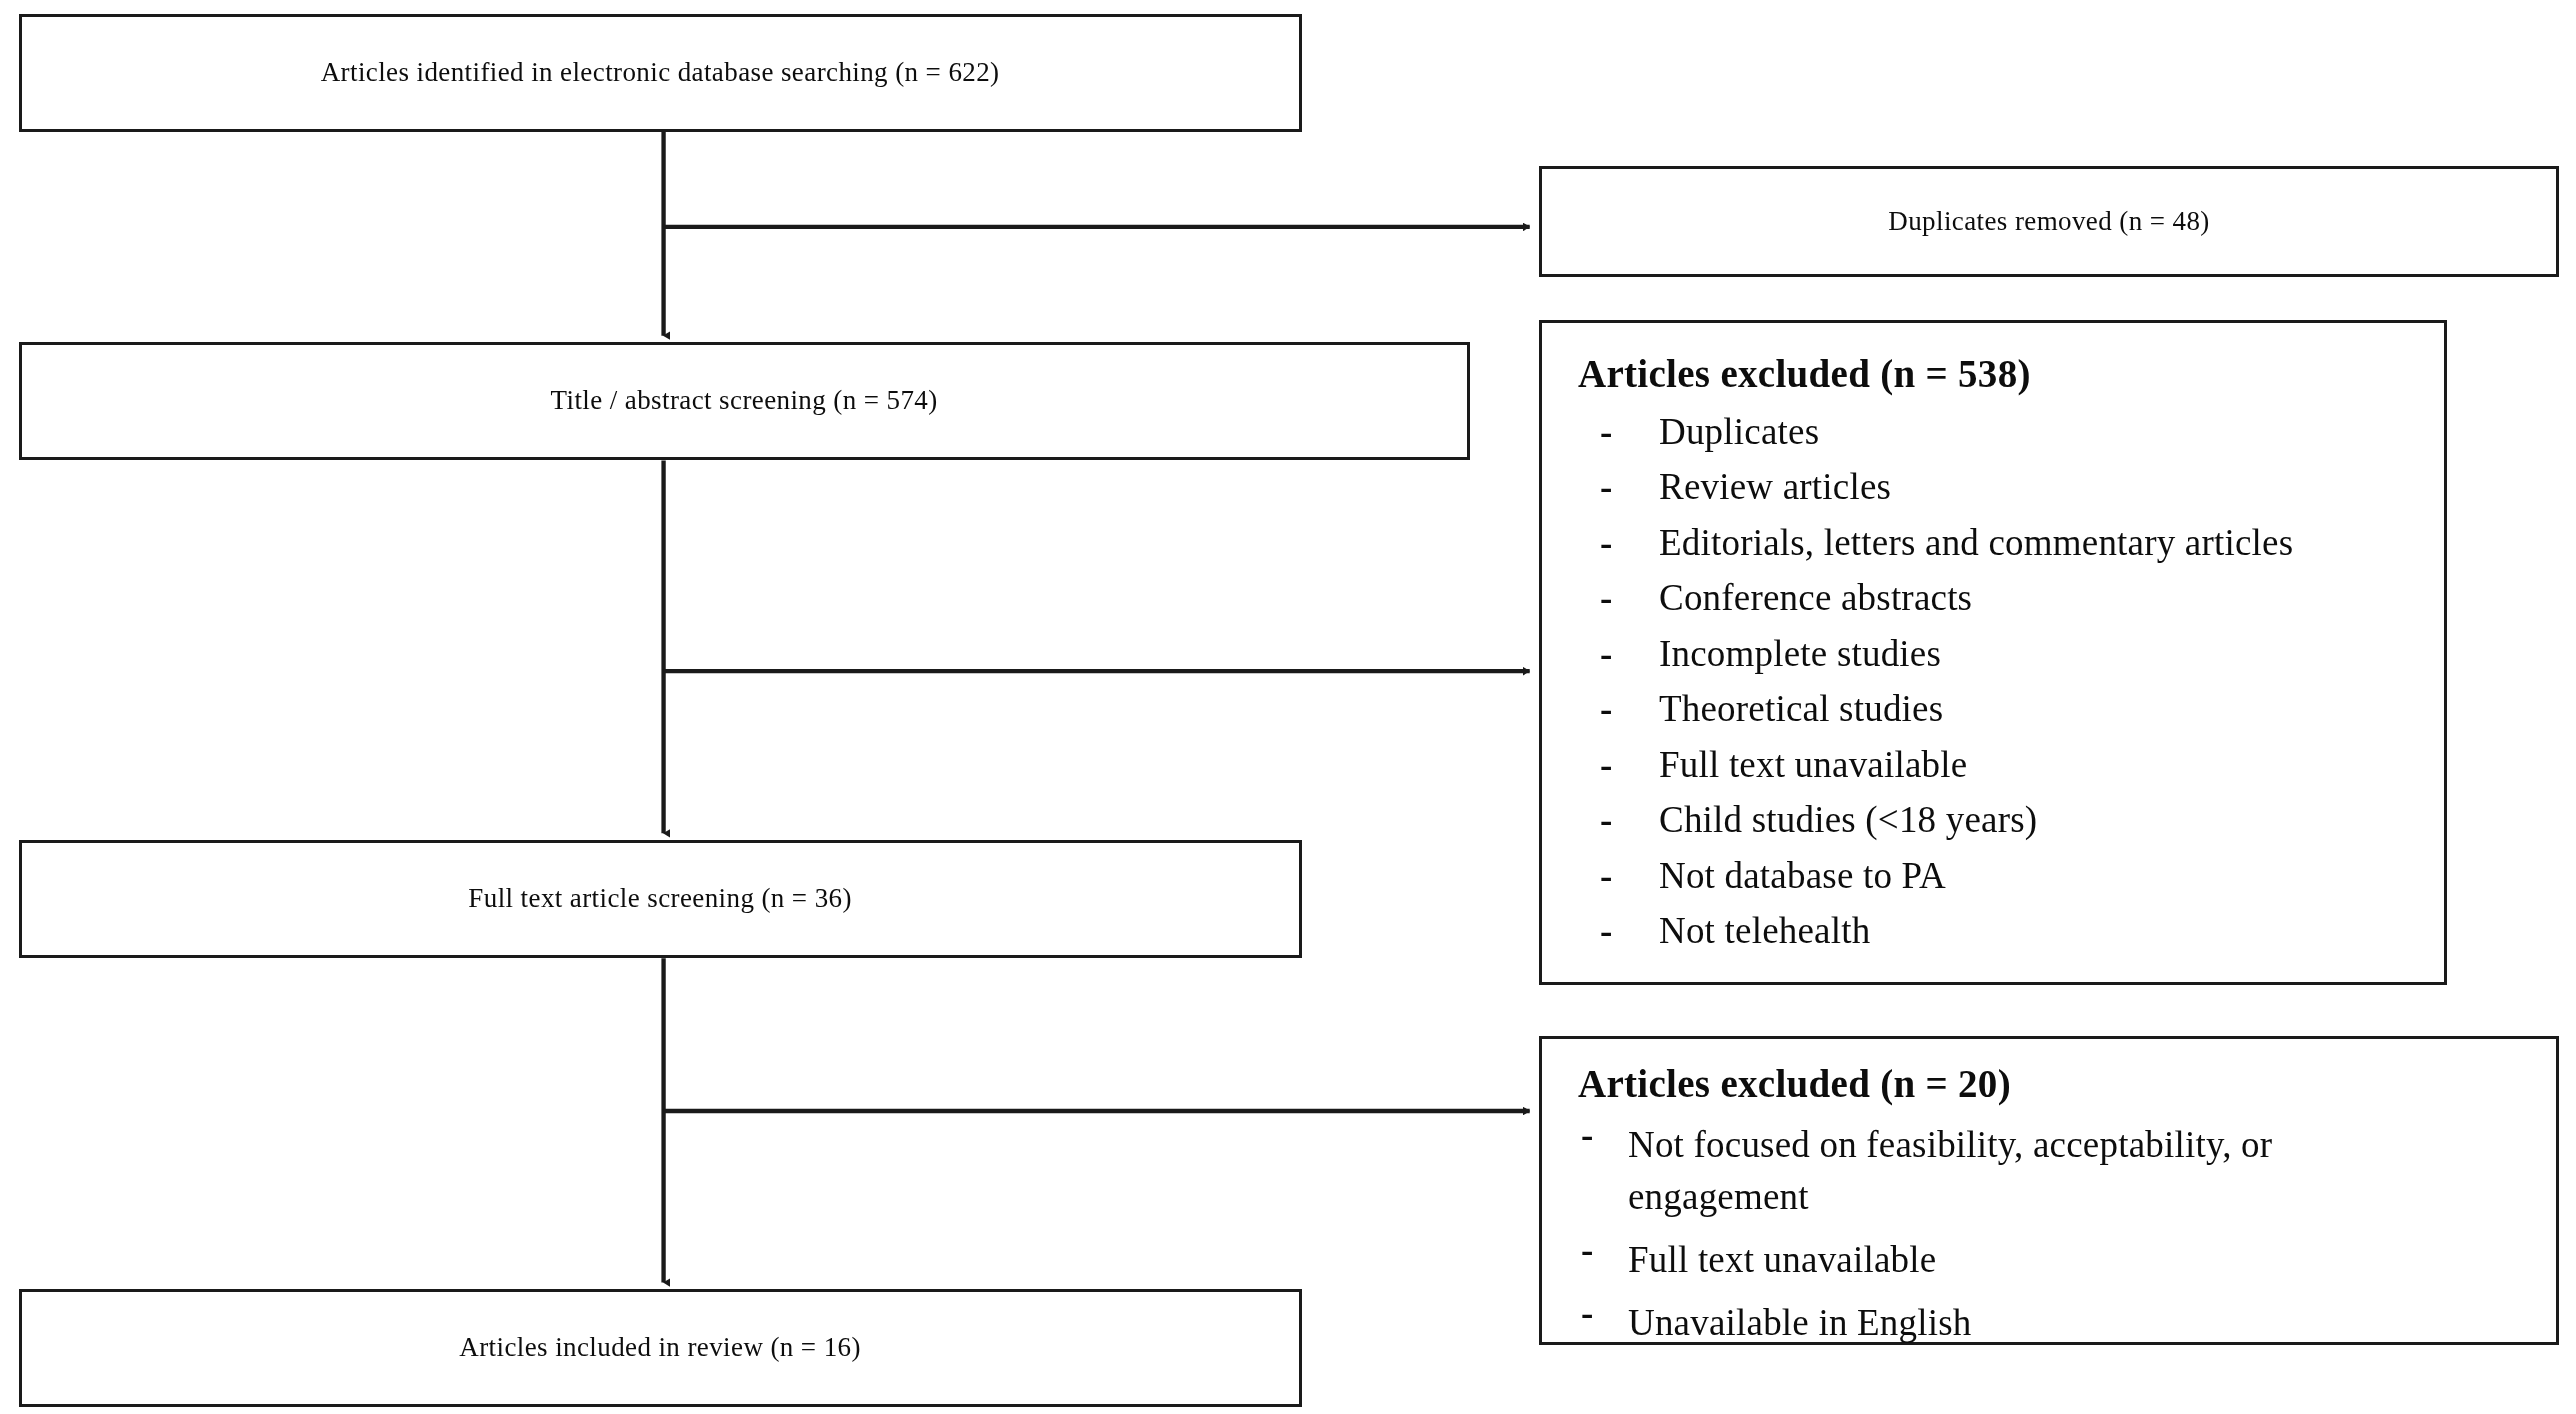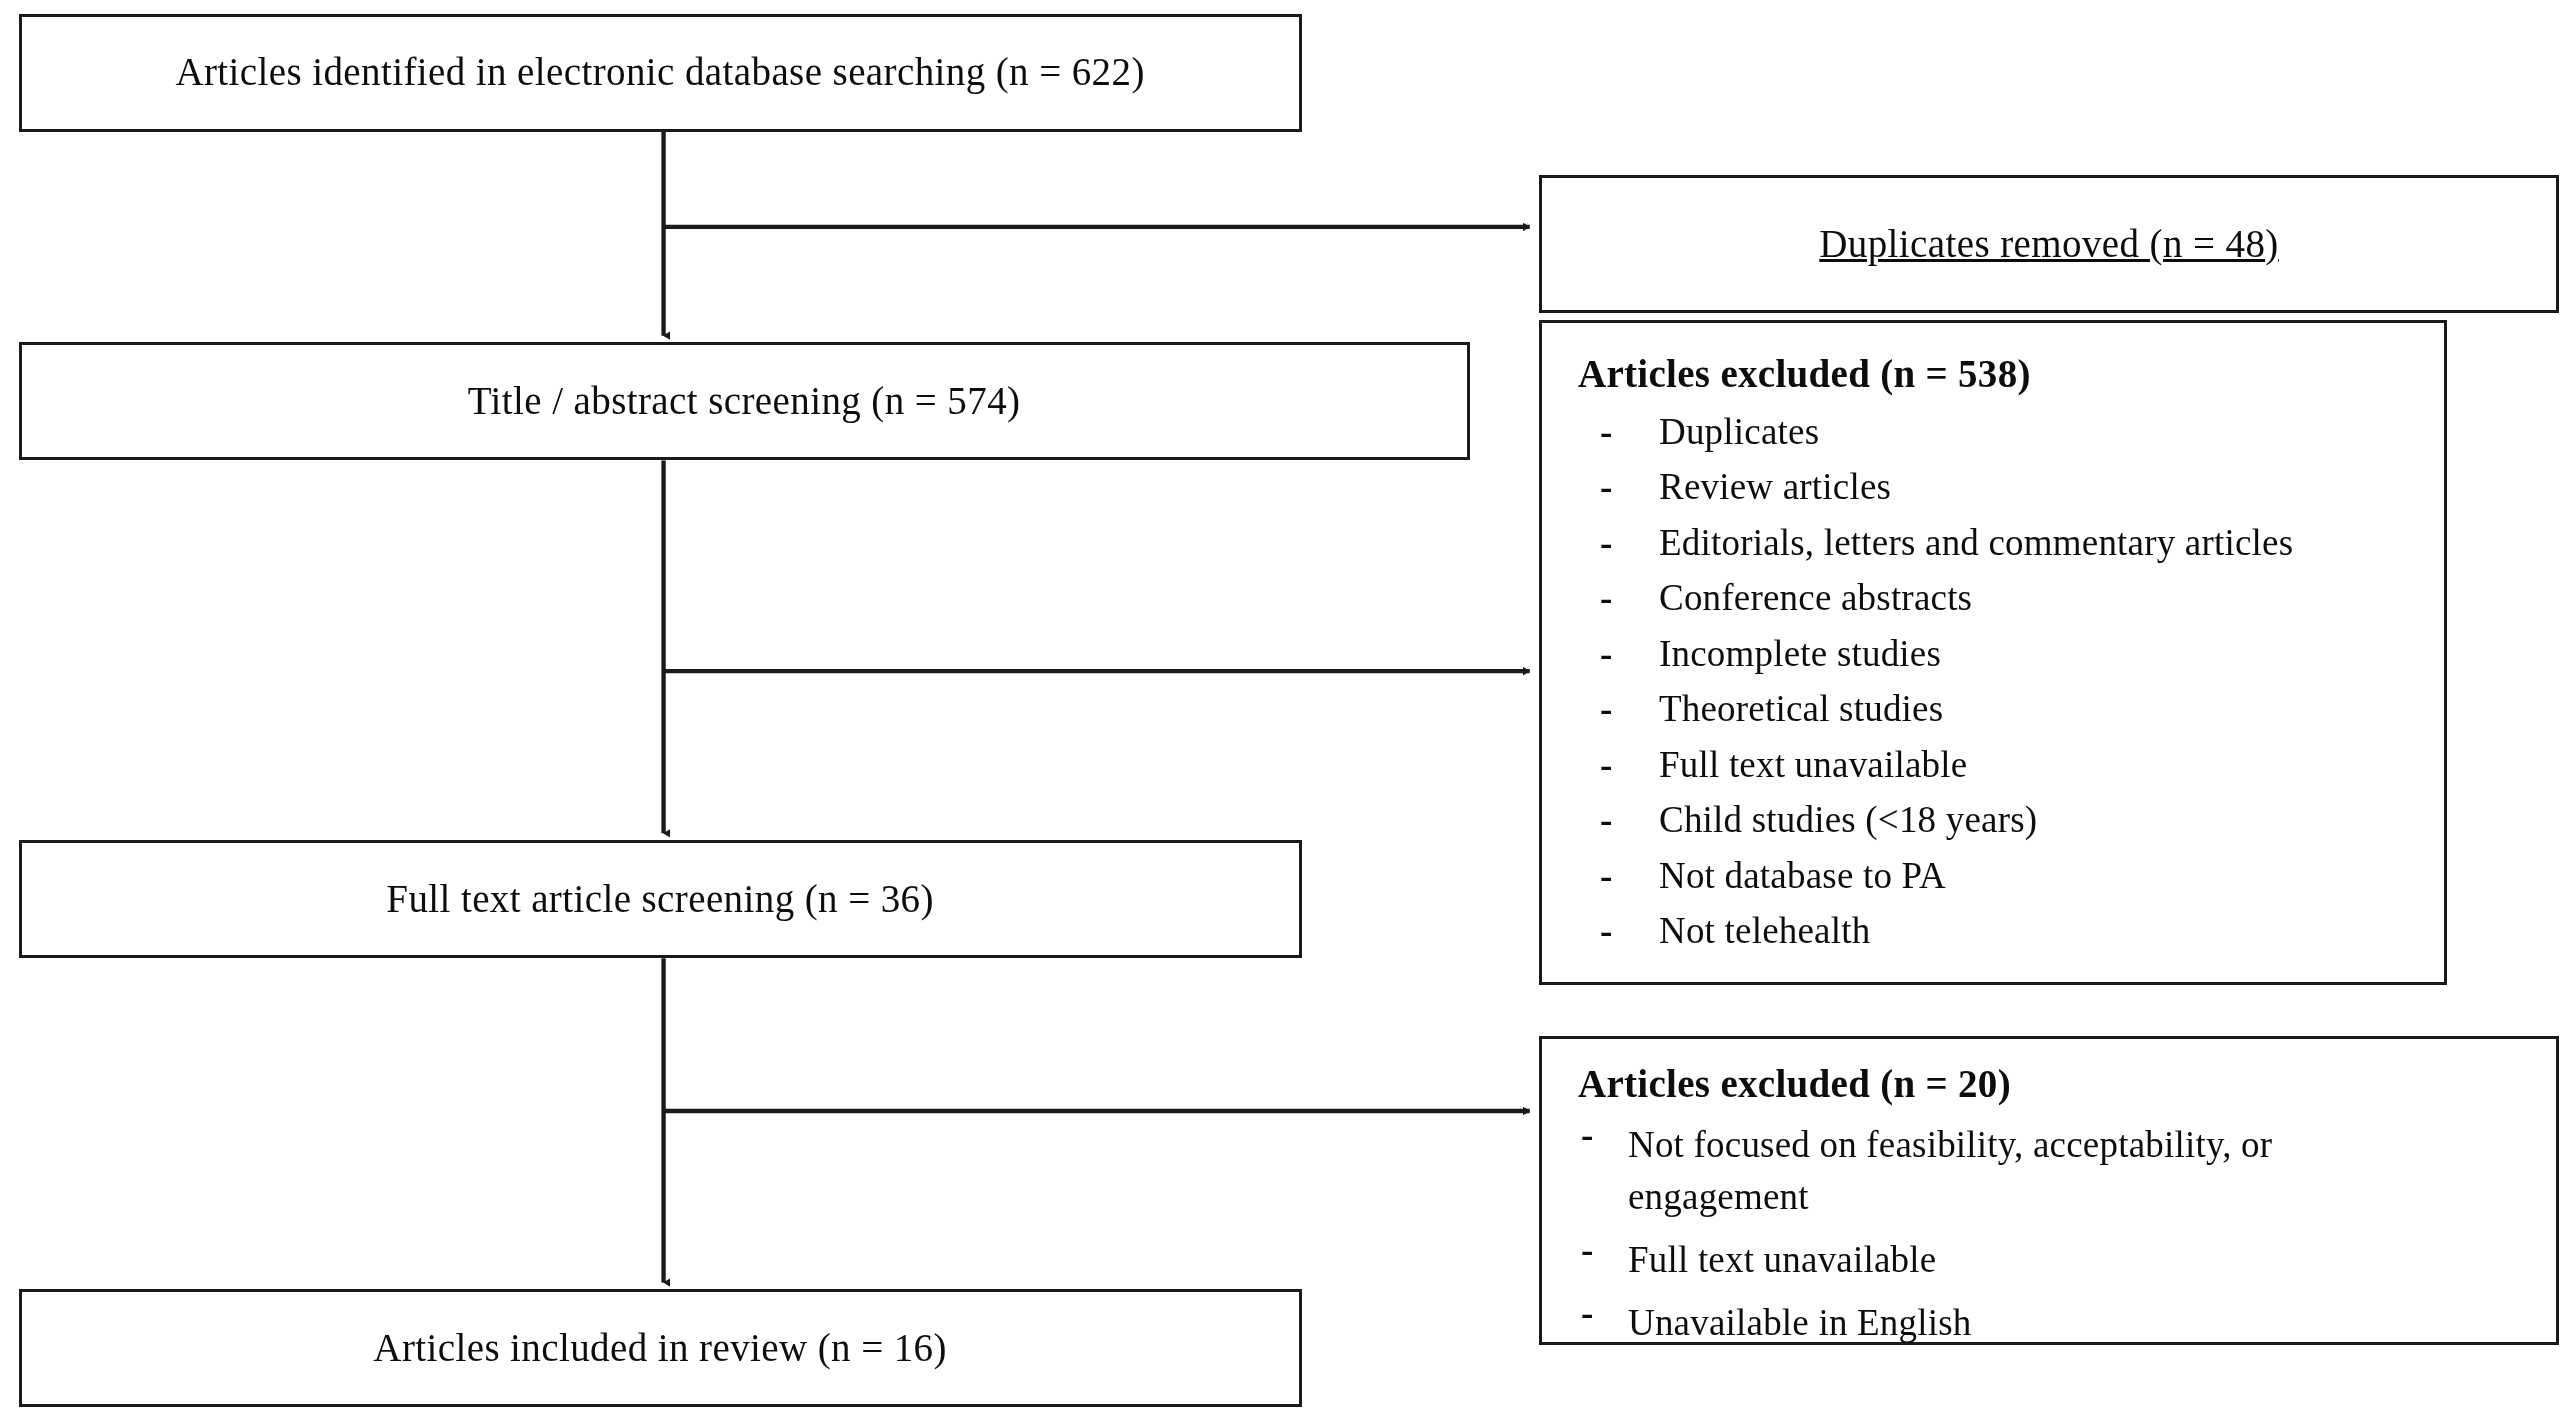--- a/index.html
+++ b/index.html
@@ -37,33 +37,33 @@
     align-items: center;
     justify-content: center;
     text-align: center;
   }
   .node-left {
     flex-direction: column;
     justify-content: flex-start;
     text-align: left;
   }
   .node-label {
-    font-size: 39px;
+    font-size: 27px;
     line-height: 1.15;
     letter-spacing: 0.4px;
     white-space: nowrap;
   }
   
   #box-identified { left: 18.6px;  top: 13.7px;   width: 1283px; height: 118px; }
   #box-title-abstract { left: 18.6px; top: 342px; width: 1451px; height: 118px; }
   #box-fulltext { left: 18.6px;  top: 840px; width: 1283px; height: 118px; }
   #box-included { left: 18.6px;  top: 1289px; width: 1283px; height: 118px; }
 
   
-  #box-duplicates { left: 1539px; top: 175px;  width: 1020px; height: 138px; text-decoration: underline; }
+  #box-duplicates { left: 1539px; top: 166px;  width: 1020px; height: 111px; }
   #box-excluded-538 { left: 1539px; top: 320px;  width: 908px; height: 665px; padding: 30px 18.6px 12.4px 36px; }
   #box-excluded-20 { left: 1539px; top: 1036px; width: 1020px; height: 309px; padding: 23.6px 18.6px 12.4px 36px; }
 
   .excl-heading {
     font-weight: bold;
     font-size: 39px;
     line-height: 1.1;
     letter-spacing: 0.3px;
     white-space: nowrap;
     margin: 0 0 3.7px 0;

